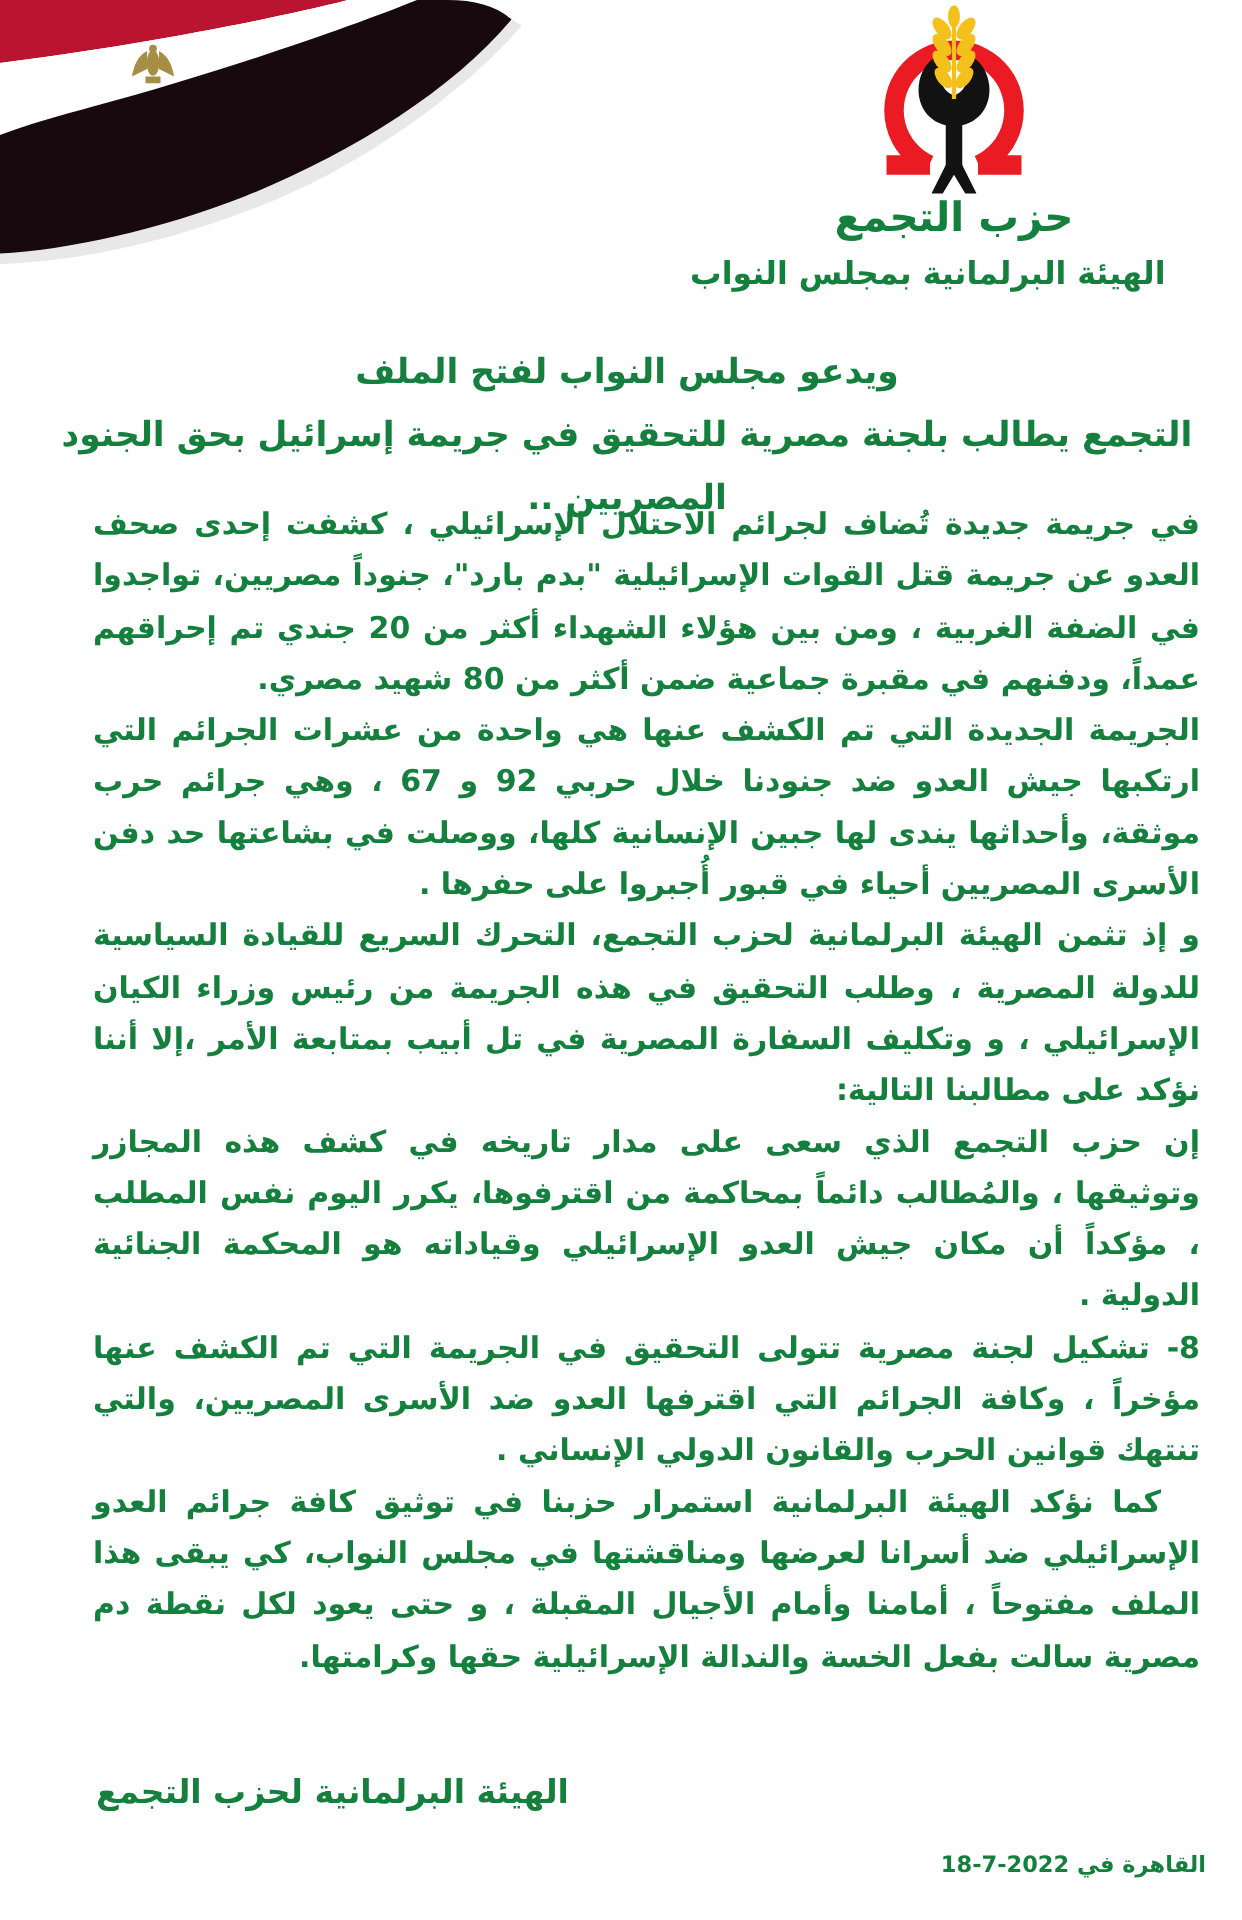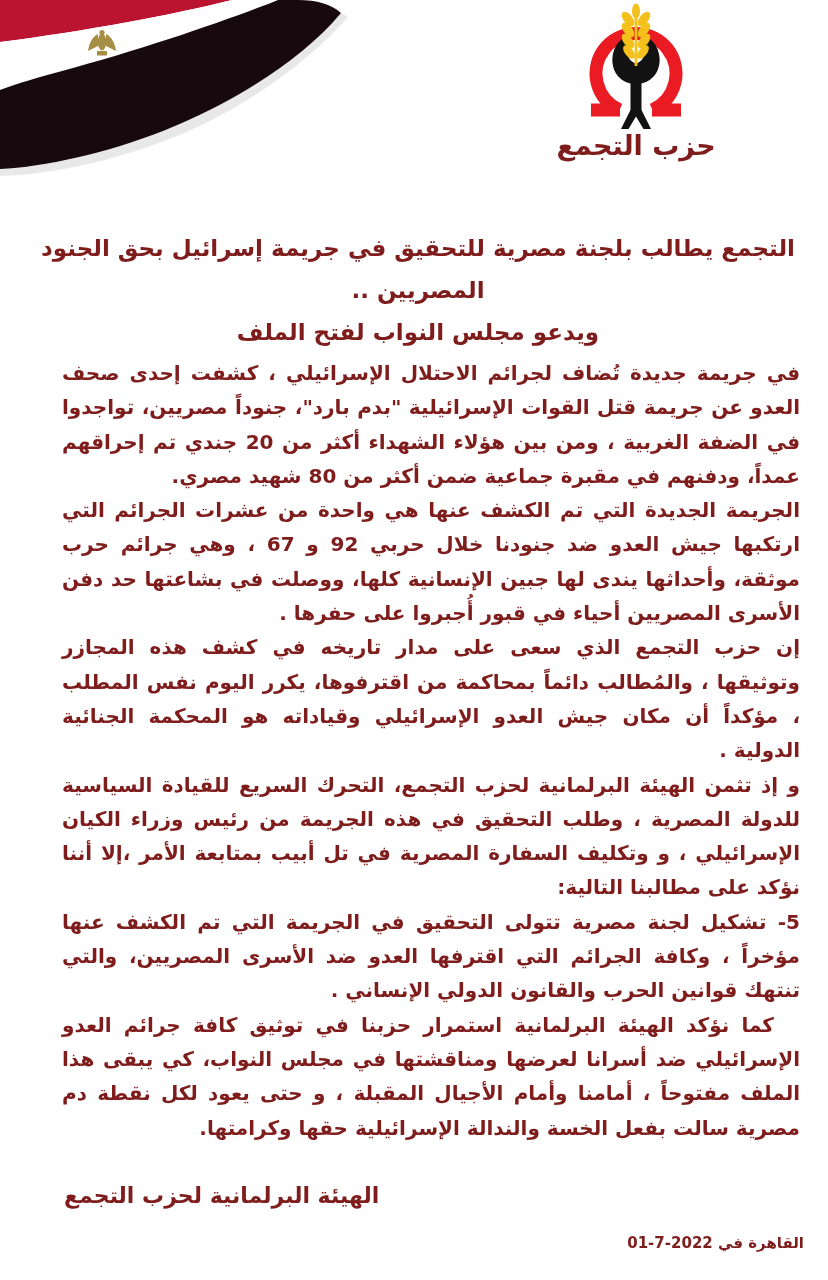--- a/index.html
+++ b/index.html
@@ -2,21 +2,21 @@
 <html lang="ar"><head>
 <meta charset="utf-8">
 <style>
   html,body{margin:0;padding:0;background:#ffffff;}
   .page{
     position:relative;
     width:828px;height:1280px;
     margin:0 auto;
     background:#ffffff;
     font-family:"DejaVu Sans", sans-serif;
-    color:#7f1d1d;
+    color:#15803d;
     overflow:hidden;
   }
   
   .flag{position:absolute;left:0;top:0;width:355px;height:180px;}
   
   .logo-block{position:absolute;left:551px;top:2px;width:170px;text-align:center;}
   .logo-block svg{display:block;margin:0 auto;width:120px;height:132px;}
   .party-name{
     margin-top:-4px;
     font-size:27px;font-weight:bold;
@@ -29,21 +29,21 @@
     direction:rtl;white-space:nowrap;
   }
   .headline{
     position:absolute;left:36px;right:28px;top:227px;
     font-size:23px;font-weight:bold;line-height:42px;
     text-align:center;direction:rtl;
   }
   .body-text{
     position:absolute;left:62px;right:28px;top:332px;
     font-size:20px;font-weight:bold;line-height:34.3px;
-    direction:rtl;text-align:justify;text-align-last:right;margin-top:24px;
+    direction:rtl;text-align:justify;text-align-last:right;
   }
   .body-text p{margin:0;padding:0;}
   .body-text p.indent{text-indent:26px;}
   .signature{
     position:absolute;left:64px;top:1183px;
     font-size:22px;font-weight:bold;direction:rtl;white-space:nowrap;
   }
   .dateline{
     position:absolute;right:24px;top:1234px;
     font-size:15px;font-weight:bold;direction:rtl;white-space:nowrap;
@@ -87,32 +87,33 @@
         <ellipse cx="68" cy="28" rx="4.5" ry="8.5" transform="rotate(38 68 28)" fill="#f3c01c"></ellipse>
         <ellipse cx="52" cy="39" rx="4.5" ry="8.5" transform="rotate(-38 52 39)" fill="#f3c01c"></ellipse>
         <ellipse cx="68" cy="39" rx="4.5" ry="8.5" transform="rotate(38 68 39)" fill="#f3c01c"></ellipse>
         <ellipse cx="53" cy="50" rx="4.2" ry="8" transform="rotate(-38 53 50)" fill="#f3c01c"></ellipse>
         <ellipse cx="67" cy="50" rx="4.2" ry="8" transform="rotate(38 67 50)" fill="#f3c01c"></ellipse>
       </g>
     </svg>
     <div class="party-name">حزب التجمع</div>
   </div>
 
+  <div class="org-title">الهيئة البرلمانية بمجلس النواب</div>
 
   <div class="headline">
+    <div>ويدعو مجلس النواب لفتح الملف</div>
     <div>التجمع يطالب بلجنة مصرية للتحقيق في جريمة إسرائيل بحق الجنود المصريين ..</div>
-    <div>ويدعو مجلس النواب لفتح الملف</div>
   </div>
 
   <div class="body-text">
     <p>في جريمة جديدة تُضاف لجرائم الاحتلال الإسرائيلي ، كشفت إحدى صحف العدو عن جريمة قتل القوات الإسرائيلية "بدم بارد"، جنوداً مصريين، تواجدوا في الضفة الغربية ، ومن بين هؤلاء الشهداء أكثر من 20 جندي تم إحراقهم عمداً، ودفنهم في مقبرة جماعية ضمن أكثر من 80 شهيد مصري.</p>
     <p>الجريمة الجديدة التي تم الكشف عنها هي واحدة من عشرات الجرائم التي ارتكبها جيش العدو ضد جنودنا خلال حربي 92 و 67 ، وهي جرائم حرب موثقة، وأحداثها يندى لها جبين الإنسانية كلها، ووصلت في بشاعتها حد دفن الأسرى المصريين أحياء في قبور أُجبروا على حفرها .</p>
+    <p>و إذ تثمن الهيئة البرلمانية لحزب التجمع، التحرك السريع للقيادة السياسية للدولة المصرية ، وطلب التحقيق في هذه الجريمة من رئيس وزراء الكيان الإسرائيلي ، و وتكليف السفارة المصرية في تل أبيب بمتابعة الأمر ،إلا أننا نؤكد على مطالبنا التالية:</p>
     <p>إن حزب التجمع الذي سعى على مدار تاريخه في كشف هذه المجازر وتوثيقها ، والمُطالب دائماً بمحاكمة من اقترفوها، يكرر اليوم نفس المطلب ، مؤكداً أن مكان جيش العدو الإسرائيلي وقياداته هو المحكمة الجنائية الدولية .</p>
-    <p>و إذ تثمن الهيئة البرلمانية لحزب التجمع، التحرك السريع للقيادة السياسية للدولة المصرية ، وطلب التحقيق في هذه الجريمة من رئيس وزراء الكيان الإسرائيلي ، و وتكليف السفارة المصرية في تل أبيب بمتابعة الأمر ،إلا أننا نؤكد على مطالبنا التالية:</p>
-    <p>5- تشكيل لجنة مصرية تتولى التحقيق في الجريمة التي تم الكشف عنها مؤخراً ، وكافة الجرائم التي اقترفها العدو ضد الأسرى المصريين، والتي تنتهك قوانين الحرب والقانون الدولي الإنساني .</p>
+    <p>8- تشكيل لجنة مصرية تتولى التحقيق في الجريمة التي تم الكشف عنها مؤخراً ، وكافة الجرائم التي اقترفها العدو ضد الأسرى المصريين، والتي تنتهك قوانين الحرب والقانون الدولي الإنساني .</p>
     <p class="indent">كما نؤكد الهيئة البرلمانية استمرار حزبنا في توثيق كافة جرائم العدو الإسرائيلي ضد أسرانا لعرضها ومناقشتها في مجلس النواب، كي يبقى هذا الملف مفتوحاً ، أمامنا وأمام الأجيال المقبلة ، و حتى يعود لكل نقطة دم مصرية سالت بفعل الخسة والندالة الإسرائيلية حقها وكرامتها.</p>
   </div>
 
   <div class="signature">الهيئة البرلمانية لحزب التجمع</div>
 
-  <div class="dateline">القاهرة في 2022-7-01</div>
+  <div class="dateline">القاهرة في 2022-7-18</div>
 
 </div>
 
 </body></html>

